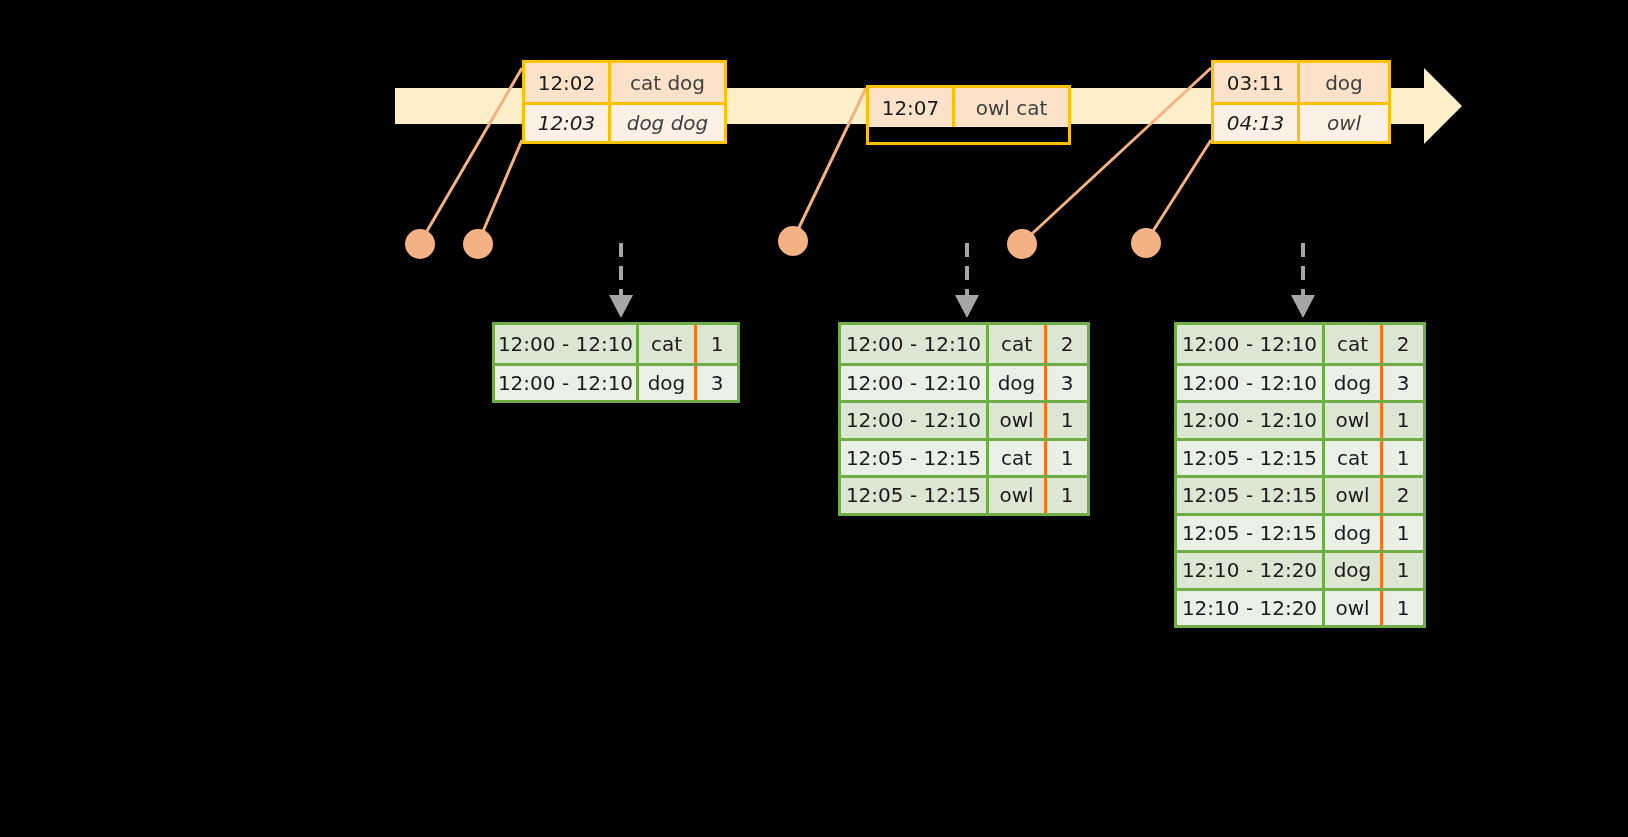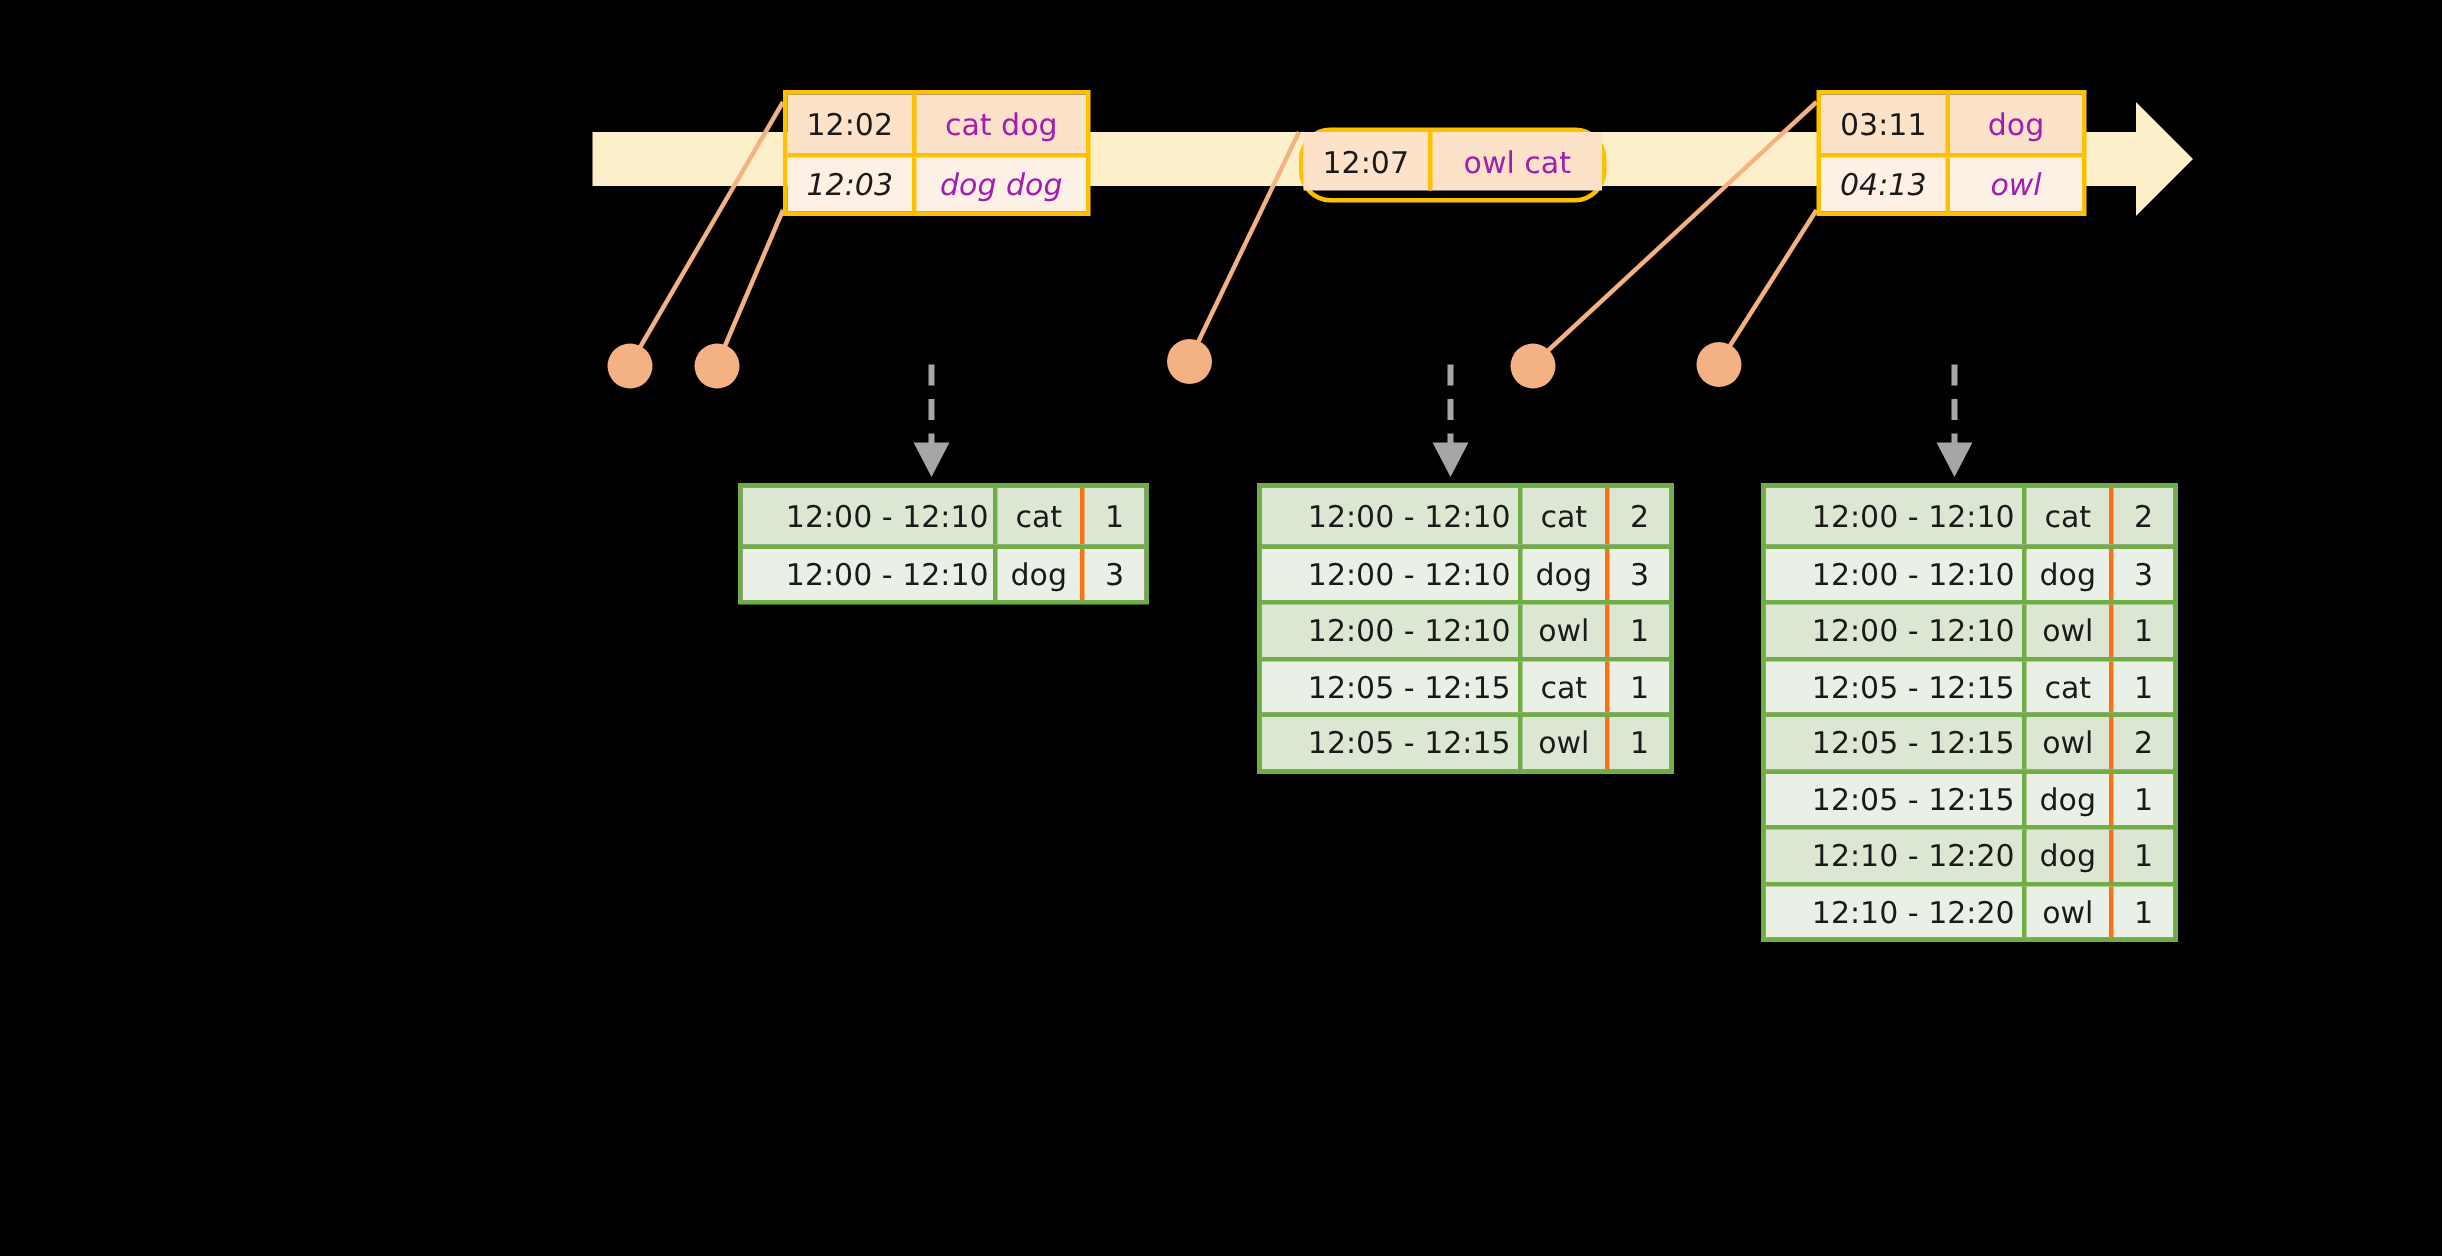--- a/index.html
+++ b/index.html
@@ -58,40 +58,39 @@
     color: #1a1a1a;
     border-right: 3px solid #FFC000;
     box-sizing: border-box;
   }
   .ev-words {
     flex: 1;
     display: flex;
     align-items: center;
     justify-content: center;
     font-size: 20px;
-    color: #a21caf;
+    color: #404040;
     box-sizing: border-box;
     padding: 0 10px;
   }
 
   
   .result-table {
     position: absolute;
     border: 3px solid #70AD47;
     box-sizing: border-box;
     display: flex;
     flex-direction: column;
     z-index: 5;
   }
   .res-row {
     display: flex;
     flex-direction: row;
     height: 37.5px;
     box-sizing: border-box;
-    padding-left: 26px;
   }
   .res-row + .res-row {
     border-top: 3px solid #70AD47;
   }
   .res-row.shade-a { background: #DBE7D2; }
   .res-row.shade-b { background: #EAF0E6; }
   .rs-window {
     display: flex;
     align-items: center;
     justify-content: center;
@@ -172,21 +171,21 @@
     <div class="event-row shade-a">
       <div class="ev-time">12:02</div>
       <div class="ev-words">cat dog</div>
     </div>
     <div class="event-row shade-b">
       <div class="ev-time">12:03</div>
       <div class="ev-words">dog dog</div>
     </div>
   </div>
 
-  <div class="event-box" style="left:866px; top:85px; width:205px; height:50px;border-radius:21px;">
+  <div class="event-box" style="left:866px; top:85px; width:205px; height:60px;">
     <div class="event-row shade-a">
       <div class="ev-time">12:07</div>
       <div class="ev-words">owl cat</div>
     </div>
   </div>
 
   <div class="event-box" style="left:1211px; top:60px; width:180px; height:84px;">
     <div class="event-row shade-a">
       <div class="ev-time">03:11</div>
       <div class="ev-words">dog</div>

